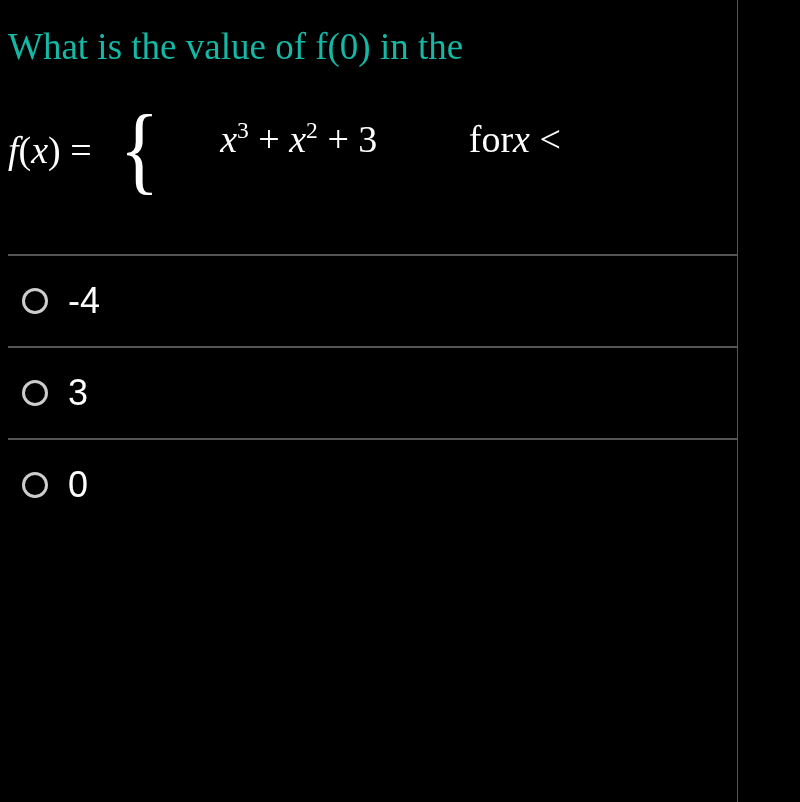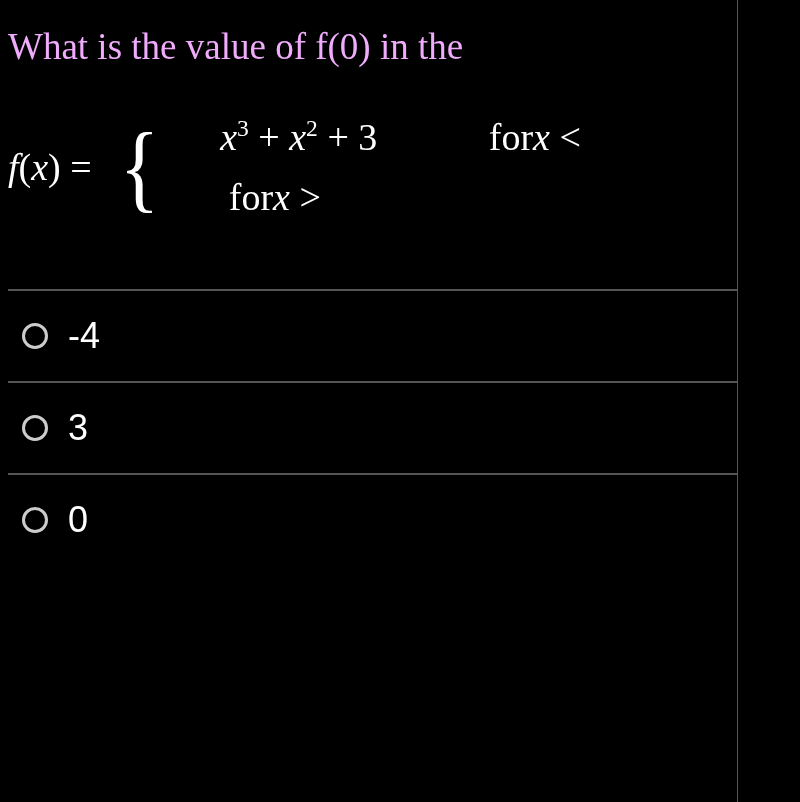--- a/index.html
+++ b/index.html
@@ -19,21 +19,21 @@
   .content {
     width: 738px;
     border-right: 1px solid #555;
     height: 100%;
     padding: 18px 0 0 8px;
   }
   .question {
     font-size: 37px;
     line-height: 1.55;
     font-weight: 300;
-    color: #f0abfc;
+    color: #14b8a6;
     margin-bottom: 40px;
   }
   .math-line {
     display: flex;
     align-items: center;
     font-family: 'Times New Roman', serif;
     font-style: italic;
     font-size: 38px;
     margin-bottom: 70px;
     padding-left: 0px;
@@ -47,32 +47,32 @@
     font-size: 98px;
     font-weight: 200;
     line-height: 0.7;
     margin: 0 6px 0 14px;
     font-style: normal;
     transform: scaleX(0.85);
   }
   .cases {
     display: flex;
     flex-direction: column;
-    gap: 16px;
+    gap: 22px;
   }
   .case-row {
     display: flex;
     align-items: baseline;
   }
   .expr {
     width: 260px;
     text-align: center;
   }
   .cond {
-    margin-left: 60px;
+    margin-left: 40px;
     font-style: normal;
     text-align: right;
   }
   .cond .forx {
     font-style: normal;
   }
   .cond .x {
     font-style: italic;
   }
   sup {
@@ -125,23 +125,20 @@
     <div class="cases">
       <div class="case-row">
         <div class="expr">
           <span>x</span><sup style="font-style:normal">3</sup><span style="font-style:normal"> + </span><span>x</span><sup style="font-style:normal">2</sup><span style="font-style:normal"> + 3</span>
         </div>
         <div class="cond">
           <span class="forx">for</span><span class="x">x</span><span style="font-style:normal"> &lt;</span>
         </div>
       </div>
       <div class="case-row">
-        <div class="cond">
-          <span class="forx">for</span><span class="x">x</span><span style="font-style:normal"> &gt;</span>
-        </div>
       </div>
     </div>
   </div>
 
   <div class="options">
     <div class="option">
       <div class="radio"></div>
       <div class="opt-label">-4</div>
     </div>
     <div class="option">

